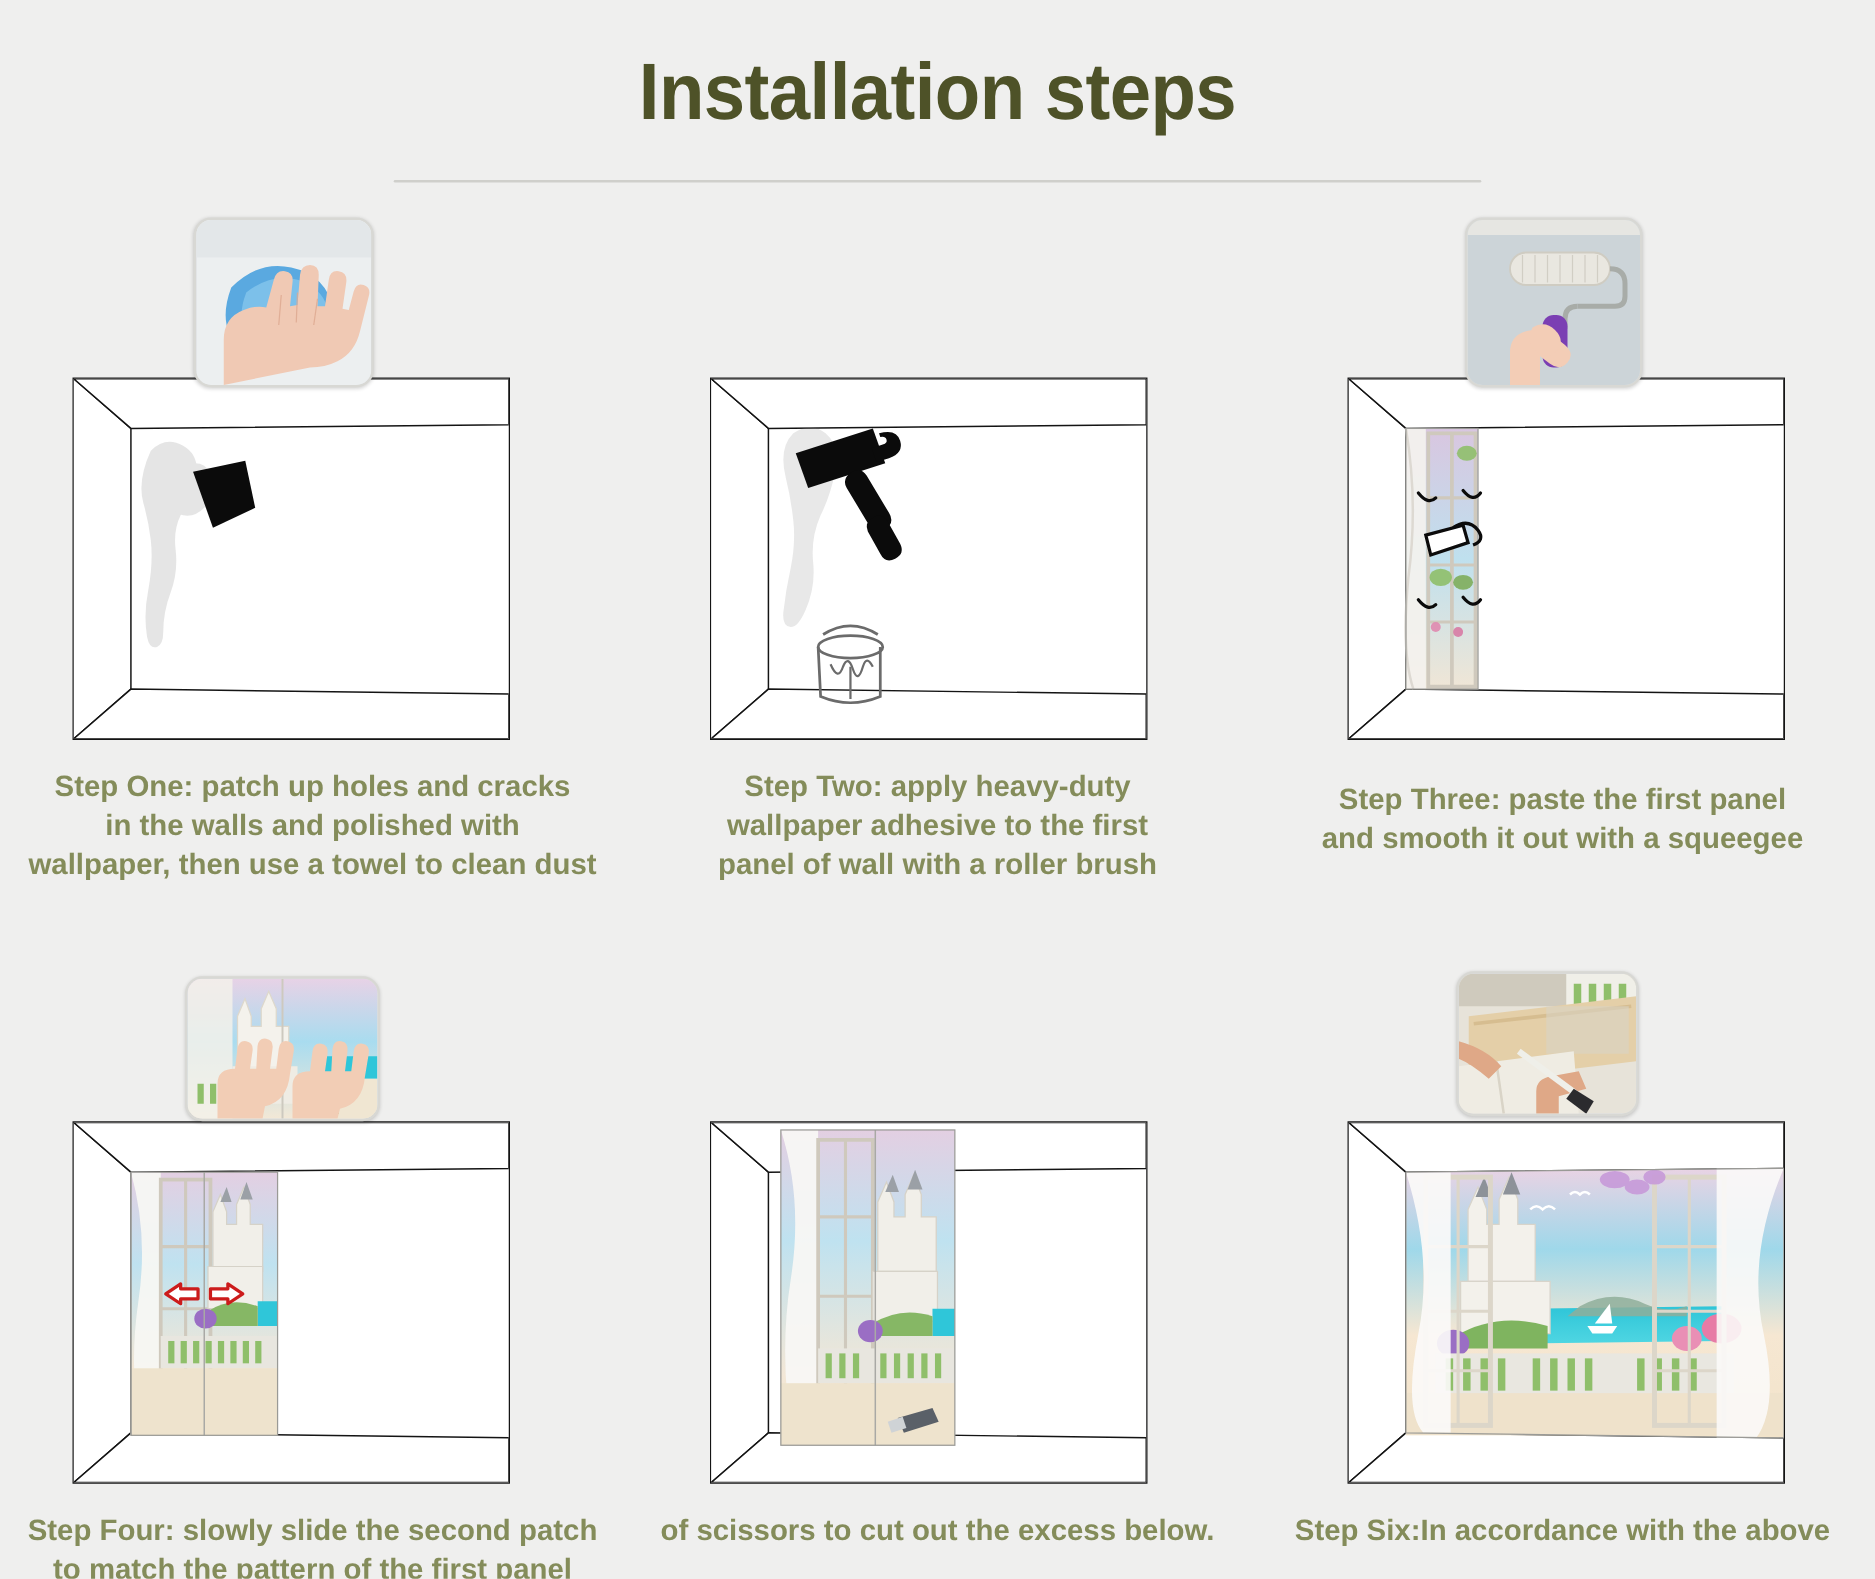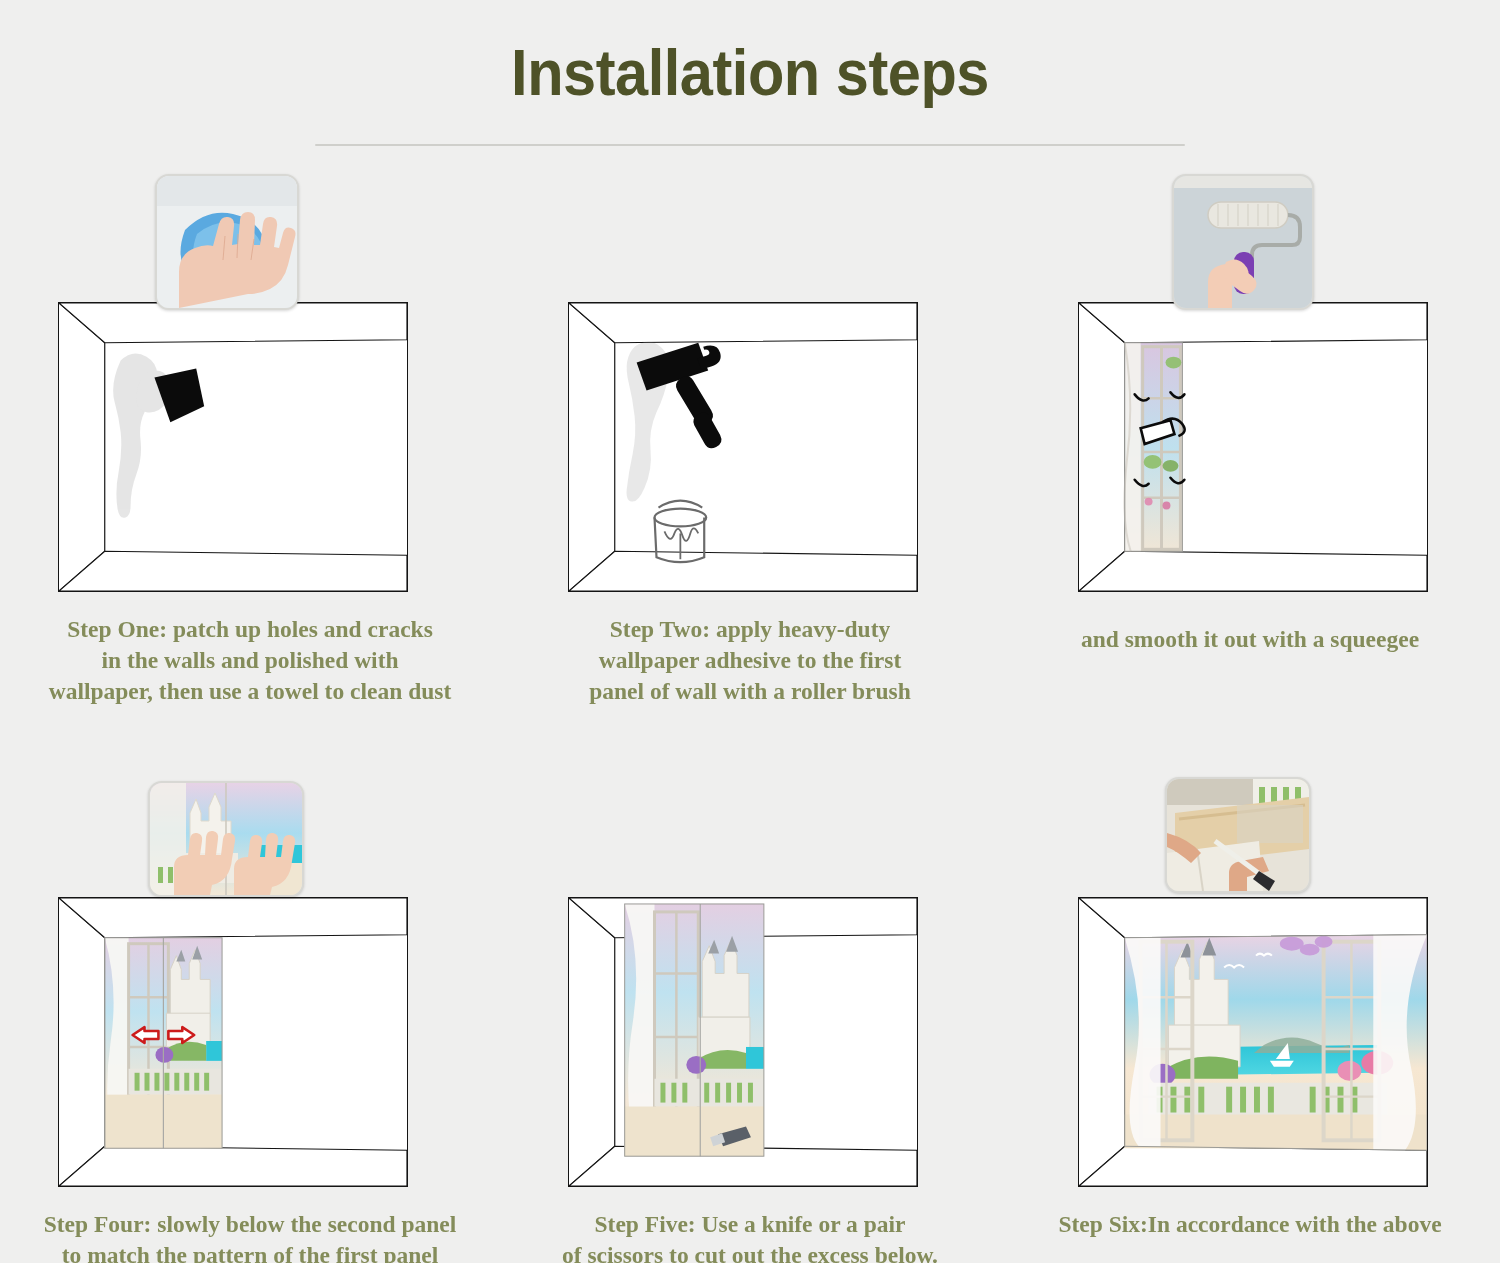--- a/index.html
+++ b/index.html
@@ -65,21 +65,21 @@
   
   .caption{
     text-align:center;
     color:#848c5a;
     font-size:23.5px;
     font-weight:bold;
     line-height:1.32;
     padding:0 10px;
     box-sizing:border-box;
   }
-  .caption .ln{display:block;white-space:nowrap;font-family:Liberation Serif, serif;}
+  .caption .ln{display:block;white-space:nowrap;}
 
   .row2 .caption{font-size:23.5px;}
 </style>
 </head>
 <body>
 
 <div class="page">
 
   <div>
     <div class="title">Installation steps</div>
@@ -241,20 +241,21 @@
                 <path d="M56 92 q8 10 14 4"></path>
                 <path d="M92 90 q8 10 14 2"></path>
                 <path d="M56 178 q8 10 14 4"></path>
                 <path d="M92 176 q8 10 14 2"></path>
               </g>
             </svg>
           </div>
 
         </div>
         <div class="caption" style="padding-top:10px;">
+          <span class="ln">Step Three: paste the first panel</span>
           <span class="ln">and smooth it out with a squeegee</span>
         </div>
       </div>
     </div>
 
     <div class="row row2" style="margin-top:62px;">
 
       <div class="cell">
         <div class="scene">
           <div class="room" style="left:58px;top:128px;width:350px;height:290px;">
@@ -344,21 +345,21 @@
               <path d="M76 0 L76 112" stroke="#cdc9bf" stroke-width="1.6"></path>
 
               <g fill="#f2cdb5">
                 <path d="M24 112 l0 -28 q0 -12 14 -12 l2 -16 q1 -7 7 -6 q6 1 5 8 l-2 14 l5 0 l1 -18 q1 -7 7 -6 q6 1 5 8 l-2 16 l5 0 l2 -16 q1 -7 7 -6 q6 1 5 8 l-3 18 q-2 22 -20 26 l-2 10 Z"></path>
                 <path d="M84 112 l0 -26 q0 -12 14 -12 l2 -16 q1 -7 7 -6 q6 1 5 8 l-2 14 l5 0 l1 -18 q1 -7 7 -6 q6 1 5 8 l-2 16 l5 0 l2 -16 q1 -7 7 -6 q6 1 5 8 l-3 18 q-2 22 -20 26 l-2 8 Z"></path>
               </g>
             </svg>
           </div>
         </div>
         <div class="caption">
-          <span class="ln">Step Four: slowly below the second panel</span>
+          <span class="ln">Step Four: slowly slide the second patch</span>
           <span class="ln">to match the pattern of the first panel</span>
         </div>
       </div>
 
       <div class="cell">
         <div class="scene">
           <div class="room" style="left:68px;top:128px;width:350px;height:290px;">
             <svg viewBox="0 0 350 290" preserveAspectRatio="none">
               <defs>
                 <linearGradient id="sky5" x1="0" y1="0" x2="0" y2="1">
@@ -434,21 +435,20 @@
               <g fill="#dfa887">
                 <path d="M0 54 q22 6 34 20 l-10 10 q-14 -12 -24 -16 Z"></path>
                 <path d="M62 112 l0 -18 q0 -10 12 -12 l22 -4 l6 14 l-22 6 l0 14 Z"></path>
               </g>
               <path d="M48 62 l46 34" stroke="#efefe9" stroke-width="5"></path>
               <path d="M92 92 l16 10 l-6 10 l-16 -12 Z" fill="#2b2b2e"></path>
             </svg>
           </div>
         </div>
         <div class="caption">
-          <span class="ln">Step Five: Use a knife or a pair</span>
           <span class="ln">of scissors to cut out the excess below.</span>
         </div>
       </div>
 
       <div class="cell">
         <div class="scene">
           <div class="room" style="left:78px;top:128px;width:350px;height:290px;">
             <svg viewBox="0 0 350 290" preserveAspectRatio="none">
               <defs>
                 <linearGradient id="sky6" x1="0" y1="0" x2="0" y2="1">

